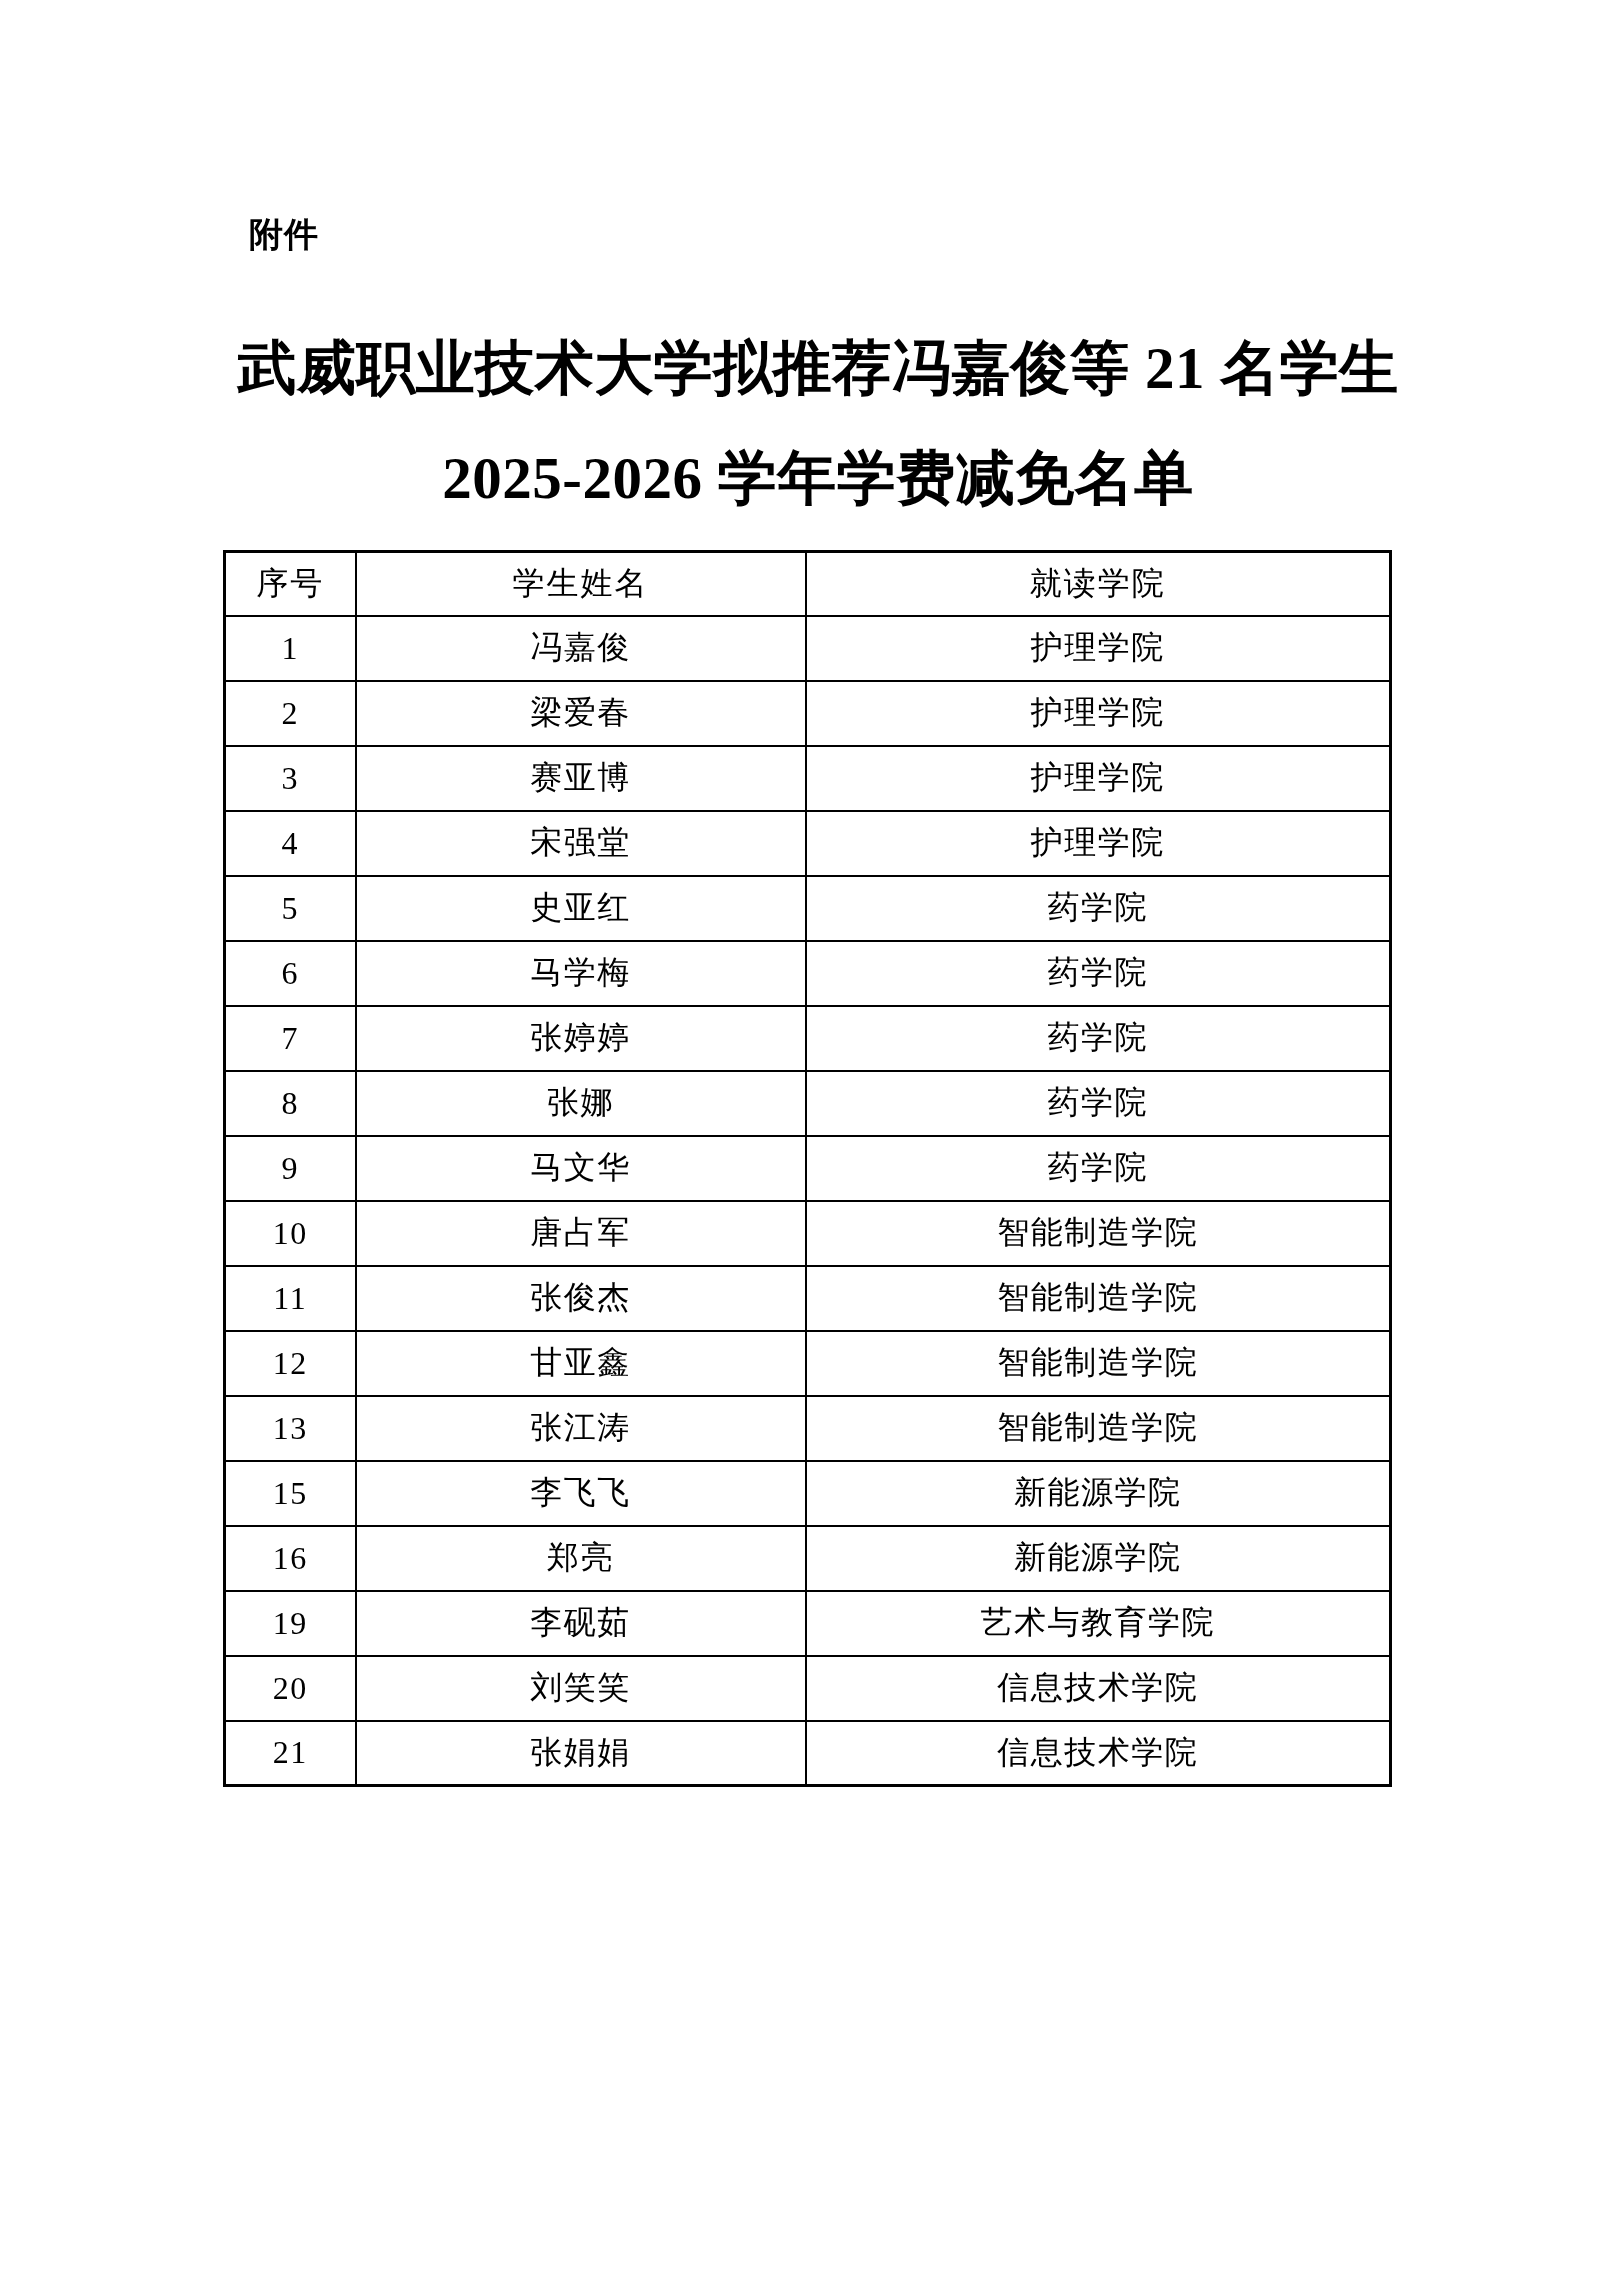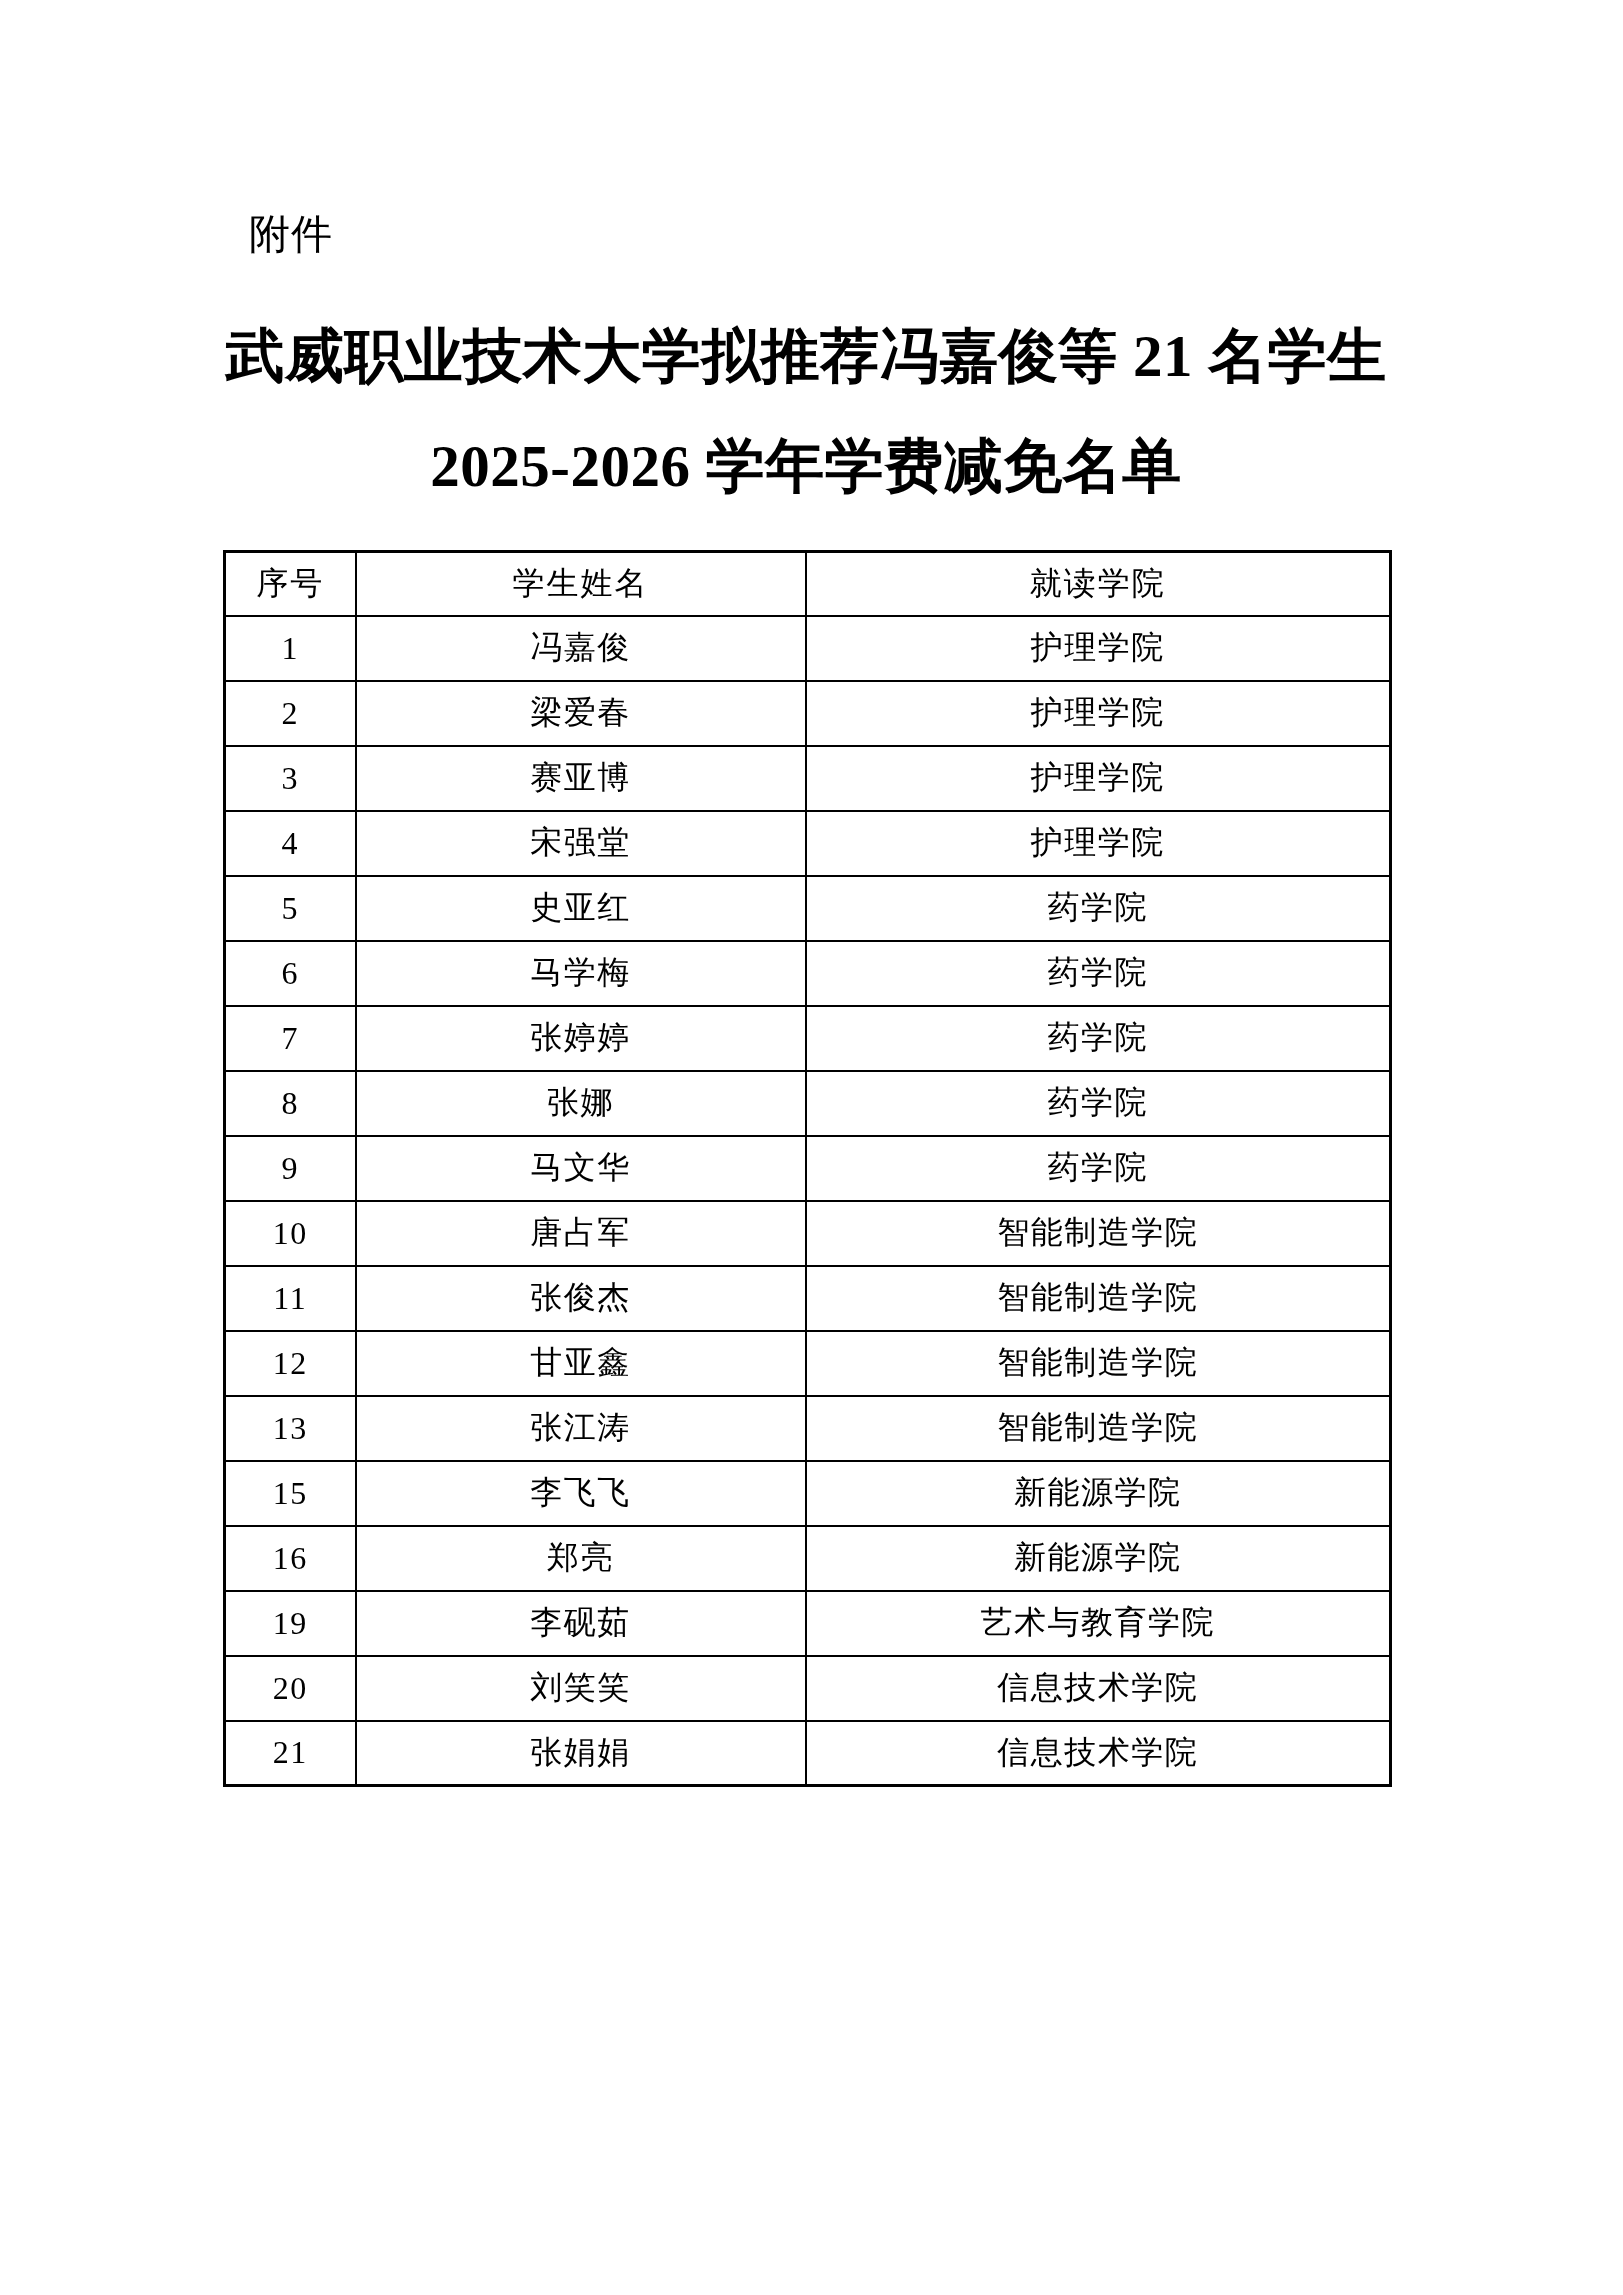--- a/index.html
+++ b/index.html
@@ -20,31 +20,31 @@
     top: 0;
     width: 1623px;
     height: 2295px;
     background: #ffffff;
     overflow: hidden;
   }
   .attachment-label {
     position: absolute;
     left: 249px;
     top: 209px;
-    font-size: 41px;
+    font-size: 34px;
     line-height: 51px;
     letter-spacing: 1px;
-    font-weight: normal;
+    font-weight: bold;
   }
   .doc-title {
     position: absolute;
     left: 223px;
     top: 301px;
     width: 1166px;
-    margin: 0;
+    margin: 12px;
     text-align: center;
     font-weight: bold;
     font-size: 59px;
     line-height: 110px;
     letter-spacing: 0.5px;
   }
   .doc-title .title-line {
     display: block;
     white-space: nowrap;
   }

